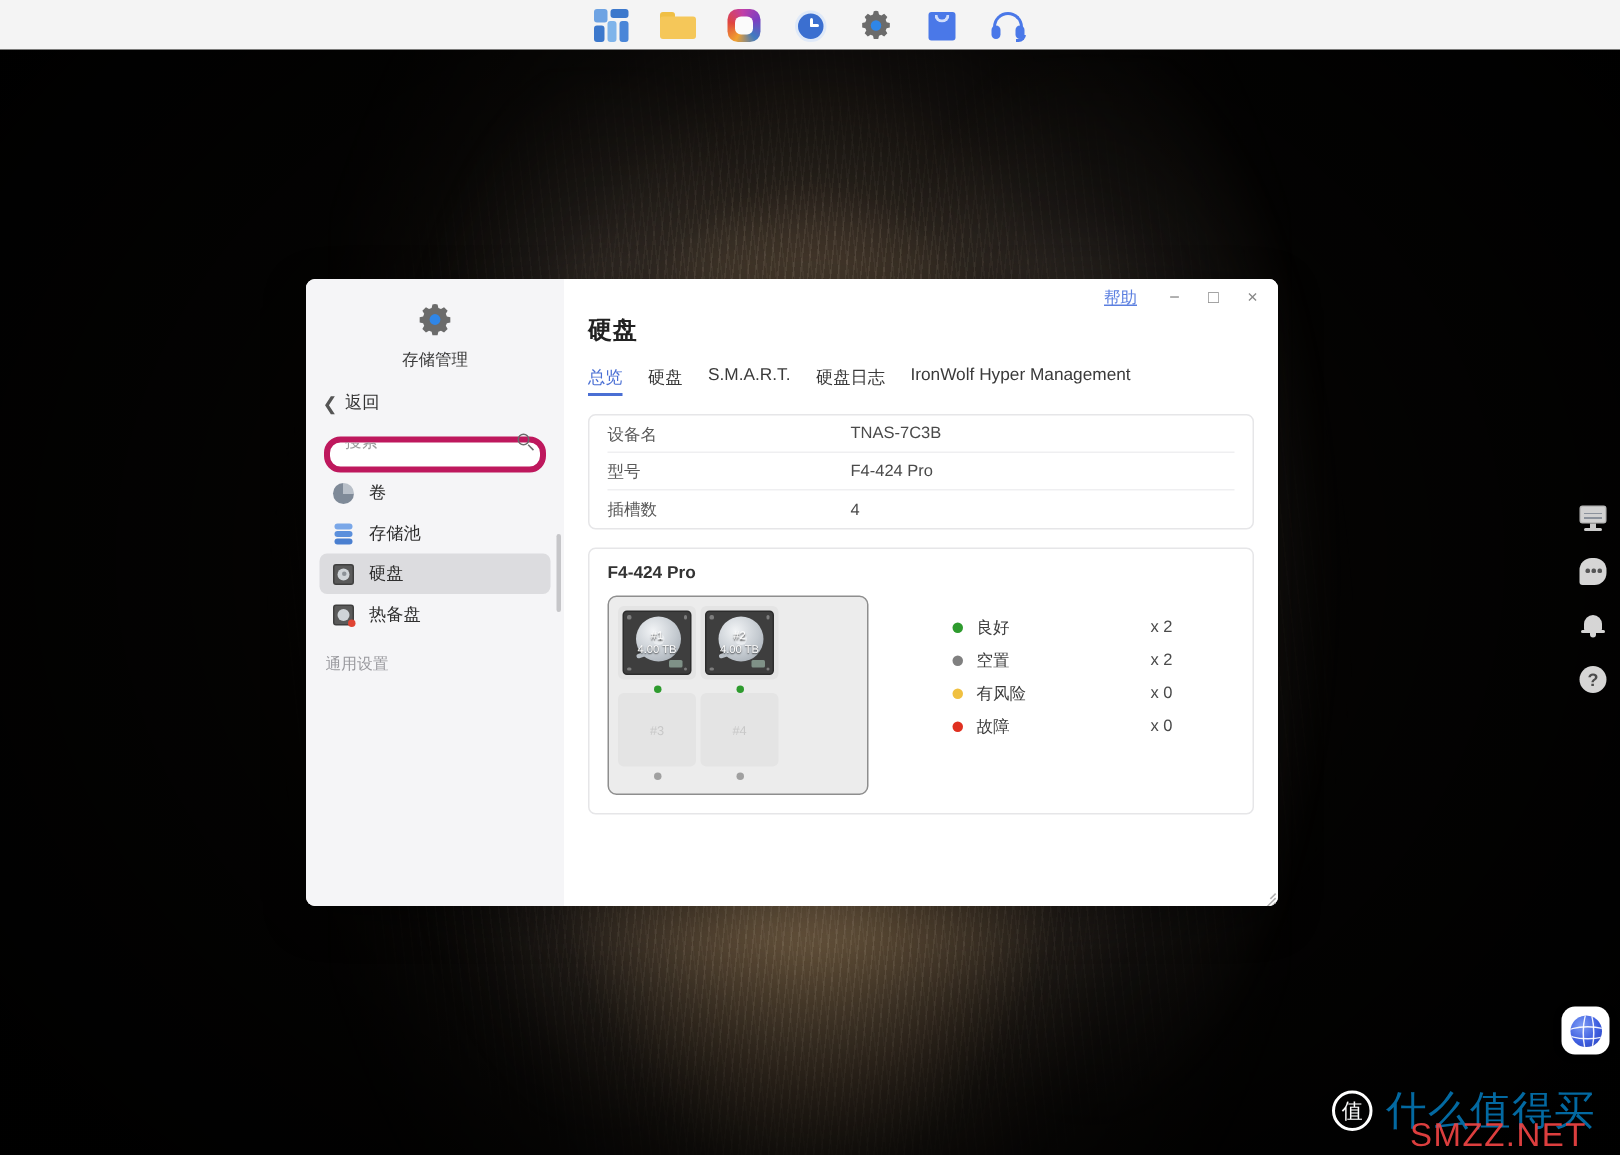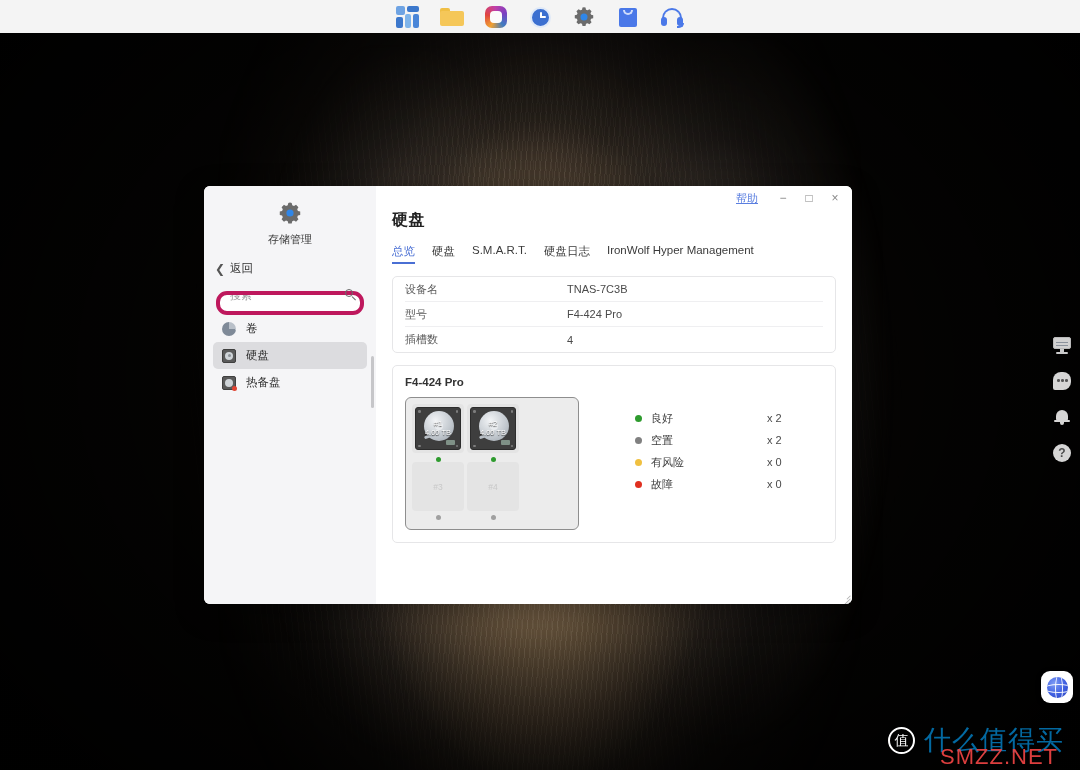--- a/index.html
+++ b/index.html
@@ -372,37 +372,46 @@
       </span>
     </div>
 
 
     <div class="nav-item">
       <span class="nav-ic ni-vol">
           <span class="pie"></span>
         </span>
       <span class="lbl">卷</span>
     </div>
+    <div class="nav-item">
+      <span class="nav-ic ni-pool">
+        <i class="p1"></i>
+          <i class="p2"></i>
+          <i class="p3"></i>
+      </span>
+      <span class="lbl">存储池</span>
+    </div>
     <div class="nav-item active">
       <span class="nav-ic ni-hdd">
         <span class="box"></span>
           <span class="disc"></span>
           <span class="hub"></span>
       </span>
       <span class="lbl">硬盘</span>
     </div>
     <div class="nav-item">
       <span class="nav-ic ni-spare">
         <span class="box"></span>
           <span class="disc"></span>
           <span class="dot"></span>
       </span>
       <span class="lbl">热备盘</span>
     </div>
 
+    <div class="sec-label">通用设置</div>
 
     <div id="sb-scroll"></div>
   </div>
 
   <div id="content">
 
     <div id="page-title">硬盘</div>
 
     <div id="tabs">
       <div class="tab active">总览</div>

